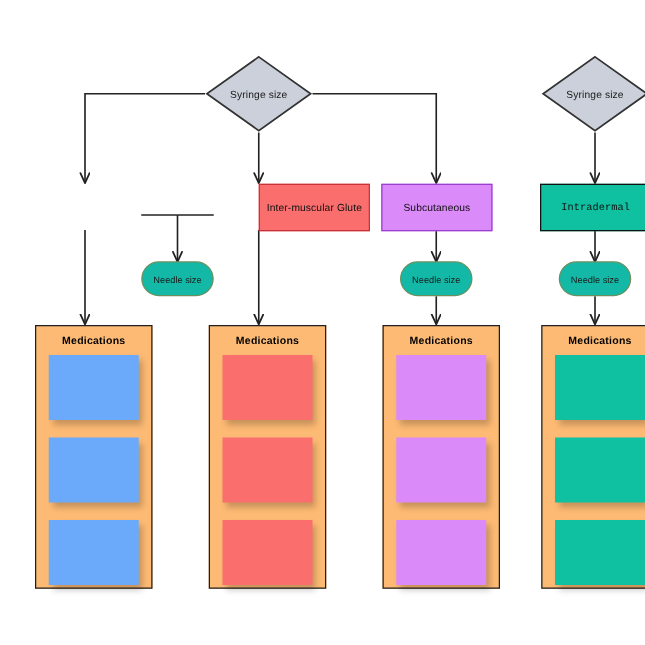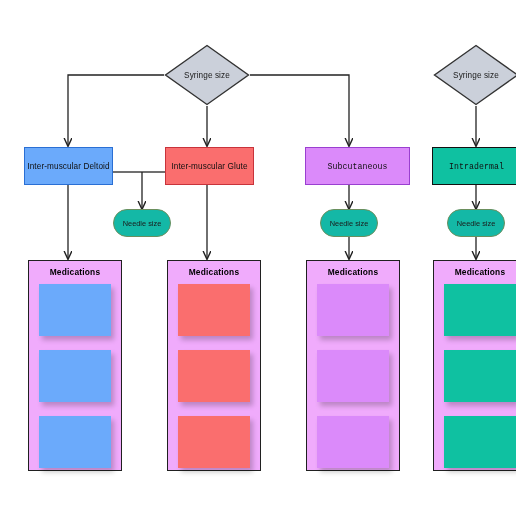--- a/index.html
+++ b/index.html
@@ -60,41 +60,41 @@
 
   
   .routebox {
     height: 38px;
     border: 1.3px solid #222;
     font-size: 8.2px;
     color: #101010;
     letter-spacing: .1px;
   }
   .routebox.blue   { background: #6BAAFB; border-color: #2a6fd4; }
-  .routebox.red    { background: #FA6E6E; border-color: #c8333b; }
+  .routebox.red    { background: #FA6E6E; border-color: #c8333b; margin-left: 42px; }
   .routebox.purple { background: #DB8AFA; border-color: #9a3fd0; }
   .routebox.teal   { background: #0FC1A1; border-color: #111111; font-family: Liberation Mono, monospace; }
 
   
   .pill {
     width: 58px;
     height: 28px;
     border-radius: 14px / 14px;
     background: #14b8a6;
     border: 1.2px solid #6b8f5e;
     font-size: 7.4px;
     color: #1a1a1a;
   }
 
   
   .medbox {
     position: absolute;
     box-sizing: border-box;
     border: 1.3px solid #202020;
-    background: #f0abfc;
+    background: #fdba74;
     display: flex;
     flex-direction: column;
     align-items: center;
   }
   .medbox .medtitle {
     font-size: 8.4px;
     font-weight: bold;
     color: #000;
     margin-top: 6px;
     margin-bottom: 7px;
@@ -163,29 +163,26 @@
     <span class="dlabel">Syringe size</span>
   </div>
 
   <div class="node diamond" style="left:417px; top:44px;">
     <svg class="dshape" viewBox="0 0 86 62" preserveAspectRatio="none">
       <polygon points="43,1.5 84.5,31 43,60.5 1.5,31" fill="#CBD0DA" stroke="#333" stroke-width="1.4"></polygon>
     </svg>
     <span class="dlabel">Syringe size</span>
   </div>
 
-  <div class="node routebox blue" style="left:8px; top:147px; width:89px;">
-    <span>Inter-muscular Deltoid</span>
-  </div>
 
   <div class="node routebox red" style="left:149px; top:147px; width:89px;">
     <span>Inter-muscular Glute</span>
   </div>
 
-  <div class="node routebox purple" style="left:289px; top:147px; width:105px;font-family:Liberation Mono, monospace;">
+  <div class="node routebox purple" style="left:289px; top:147px; width:89px;">
     <span>Subcutaneous</span>
   </div>
 
   <div class="node routebox teal" style="left:416px; top:147px; width:89px;">
     <span>Intradermal</span>
   </div>
 
   <div class="node pill" style="left:97px; top:209px;">
     <span>Needle size</span>
   </div>

